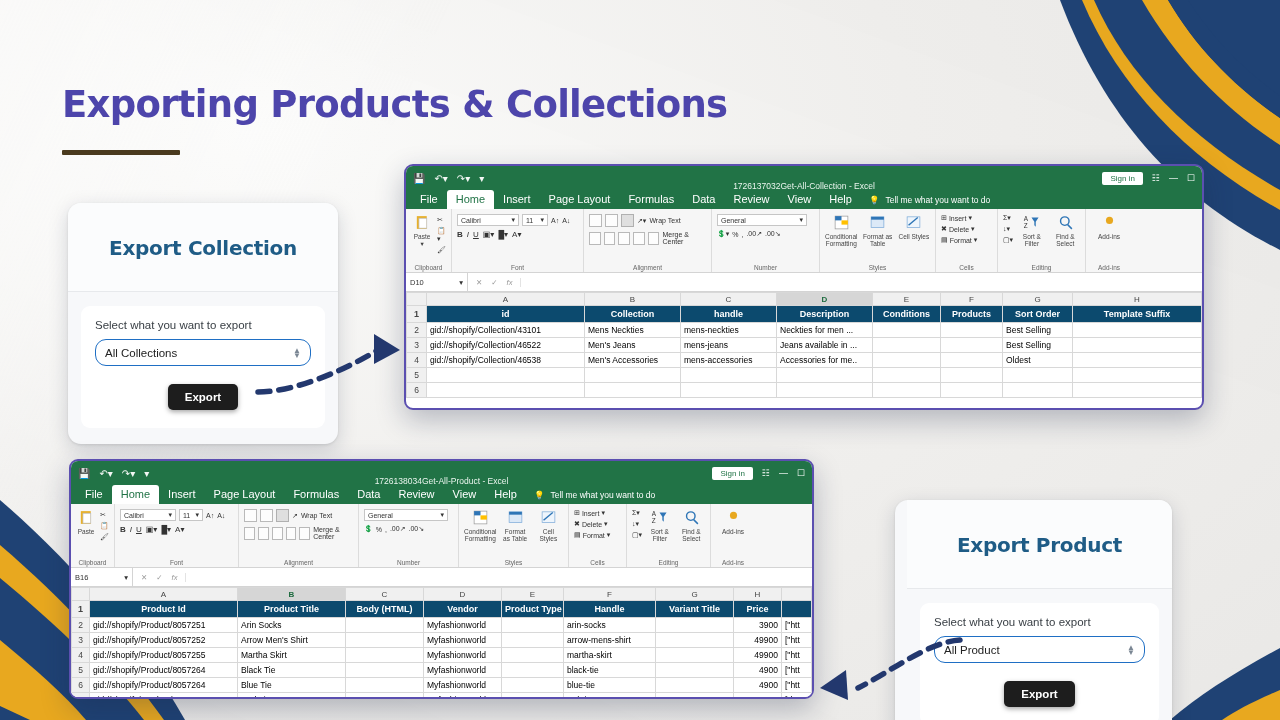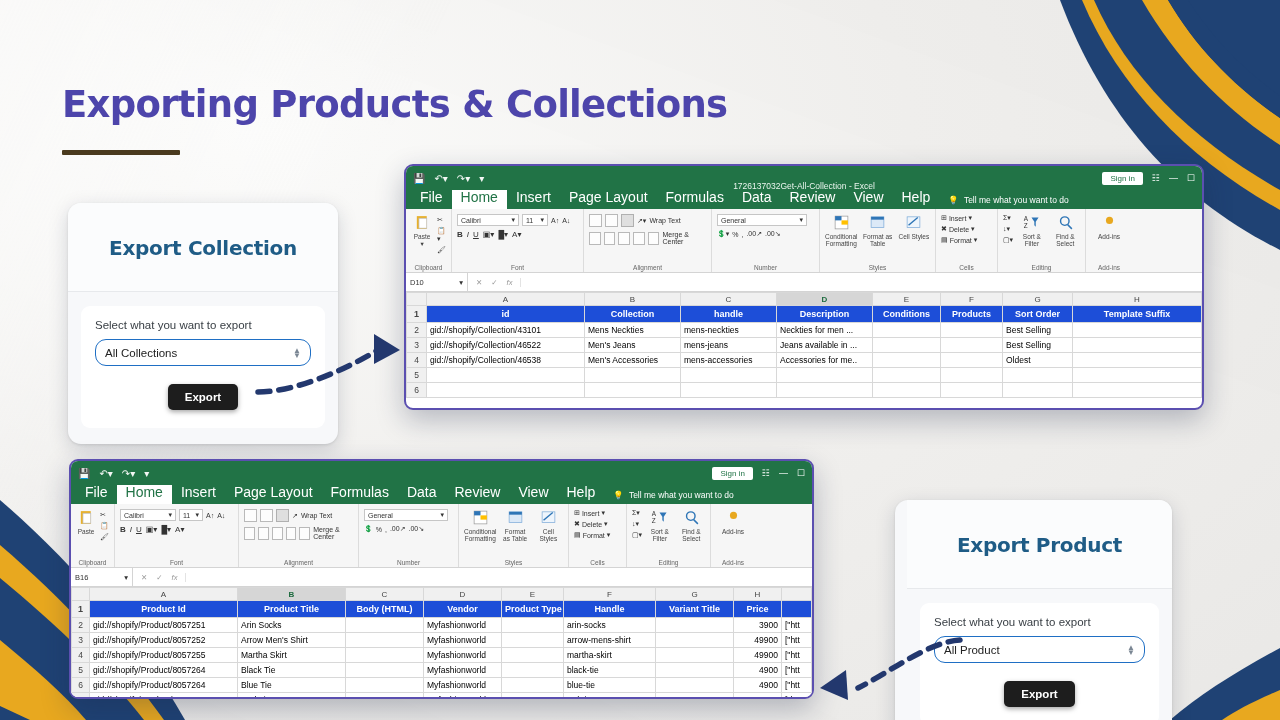--- a/index.html
+++ b/index.html
@@ -75,21 +75,21 @@
   .qat{display:flex;align-items:center;gap:9px;font-size:10px;}
   .qat span{opacity:.95;}
   .xl-doctitle{position:absolute;left:0;right:0;text-align:center;font-size:8.5px;
     color:#eaf5ee;pointer-events:none;margin-top:15px;}
   .xl-winctl{margin-left:auto;display:flex;align-items:center;gap:9px;font-size:9px;}
   .signin{background:#fff;color:#217346;font-size:8px;border-radius:2px;
     padding:2px 8px;font-weight:normal;}
 
   .xl-tabs{background:#217346;height:19px;display:flex;align-items:flex-end;
     padding-left:5px;gap:0;}
-  .xl-tab{font-size:14px;color:#fff;padding:3px 9px 4px;white-space:nowrap;}
+  .xl-tab{font-size:11px;color:#fff;padding:3px 9px 4px;white-space:nowrap;}
   .xl-tab.active{background:#fff;color:#217346;border-radius:3px 3px 0 0;font-weight:normal;}
   .tellme{font-size:8.5px;color:#fff;display:flex;align-items:center;gap:5px;
     padding:3px 9px 4px;}
 
   .ribbon{background:#f6f6f6;border-bottom:1px solid #d4d4d4;display:flex;height:64px;}
   .rgroup{border-right:1px solid #dcdcdc;padding:3px 5px 0;display:flex;
     flex-direction:column;justify-content:space-between;position:relative;}
   .rgroup-label{font-size:6.5px;color:#666;text-align:center;padding-bottom:1px;}
   .rgroup-body{display:flex;gap:4px;align-items:flex-start;flex:1;padding-top:2px;}
   .rbig{display:flex;flex-direction:column;align-items:center;font-size:6.5px;
@@ -111,21 +111,21 @@
   .fb-icons{display:flex;gap:9px;padding:0 8px;color:#999;border-right:1px solid #e3e3e3;}
   .fb-input{flex:1;padding-left:6px;}
 
   
   .grid{width:100%;border-collapse:collapse;table-layout:fixed;background:#fff;}
   .grid td, .grid th{border:1px solid #d8d8d8;font-size:8.5px;height:15px;
     padding:0 3px;overflow:hidden;white-space:nowrap;font-weight:normal;}
   .colhead td{background:#f0f0f0;text-align:center;color:#444;font-size:8px;height:13px;}
   .colhead td.sel{background:#d6d6d6;color:#1d6b3f;font-weight:bold;}
   .rowhead{background:#f0f0f0;text-align:center;color:#444;font-size:8px;width:20px;}
-  .hdrrow td{background:#1d4ed8;color:#fff;font-weight:bold;text-align:center;font-size:9px;height:17px;}
+  .hdrrow td{background:#0c4a6e;color:#fff;font-weight:bold;text-align:center;font-size:9px;height:17px;}
   .corner{background:#f0f0f0;width:20px;}
   .right{text-align:right;}
 
   
   .arrow-svg{position:absolute;pointer-events:none;}
 </style>
 </head>
 <body>
 
 <div class="bg-base"></div>
@@ -475,20 +475,21 @@
 </div>
 
 <div class="xl xl-bottom">
   <div class="xl-titlebar">
     <div class="qat">
       <span>💾</span>
       <span>↶▾</span>
       <span>↷▾</span>
       <span>▾</span>
     </div>
+    <div class="xl-doctitle">1726138034Get-All-Product  -  Excel</div>
     <div class="xl-winctl">
       <span class="signin">Sign in</span>
       <span>☷</span>
       <span>—</span>
       <span>☐</span>
     </div>
   </div>
 
   <div class="xl-tabs">
     <div class="xl-tab">File</div>

